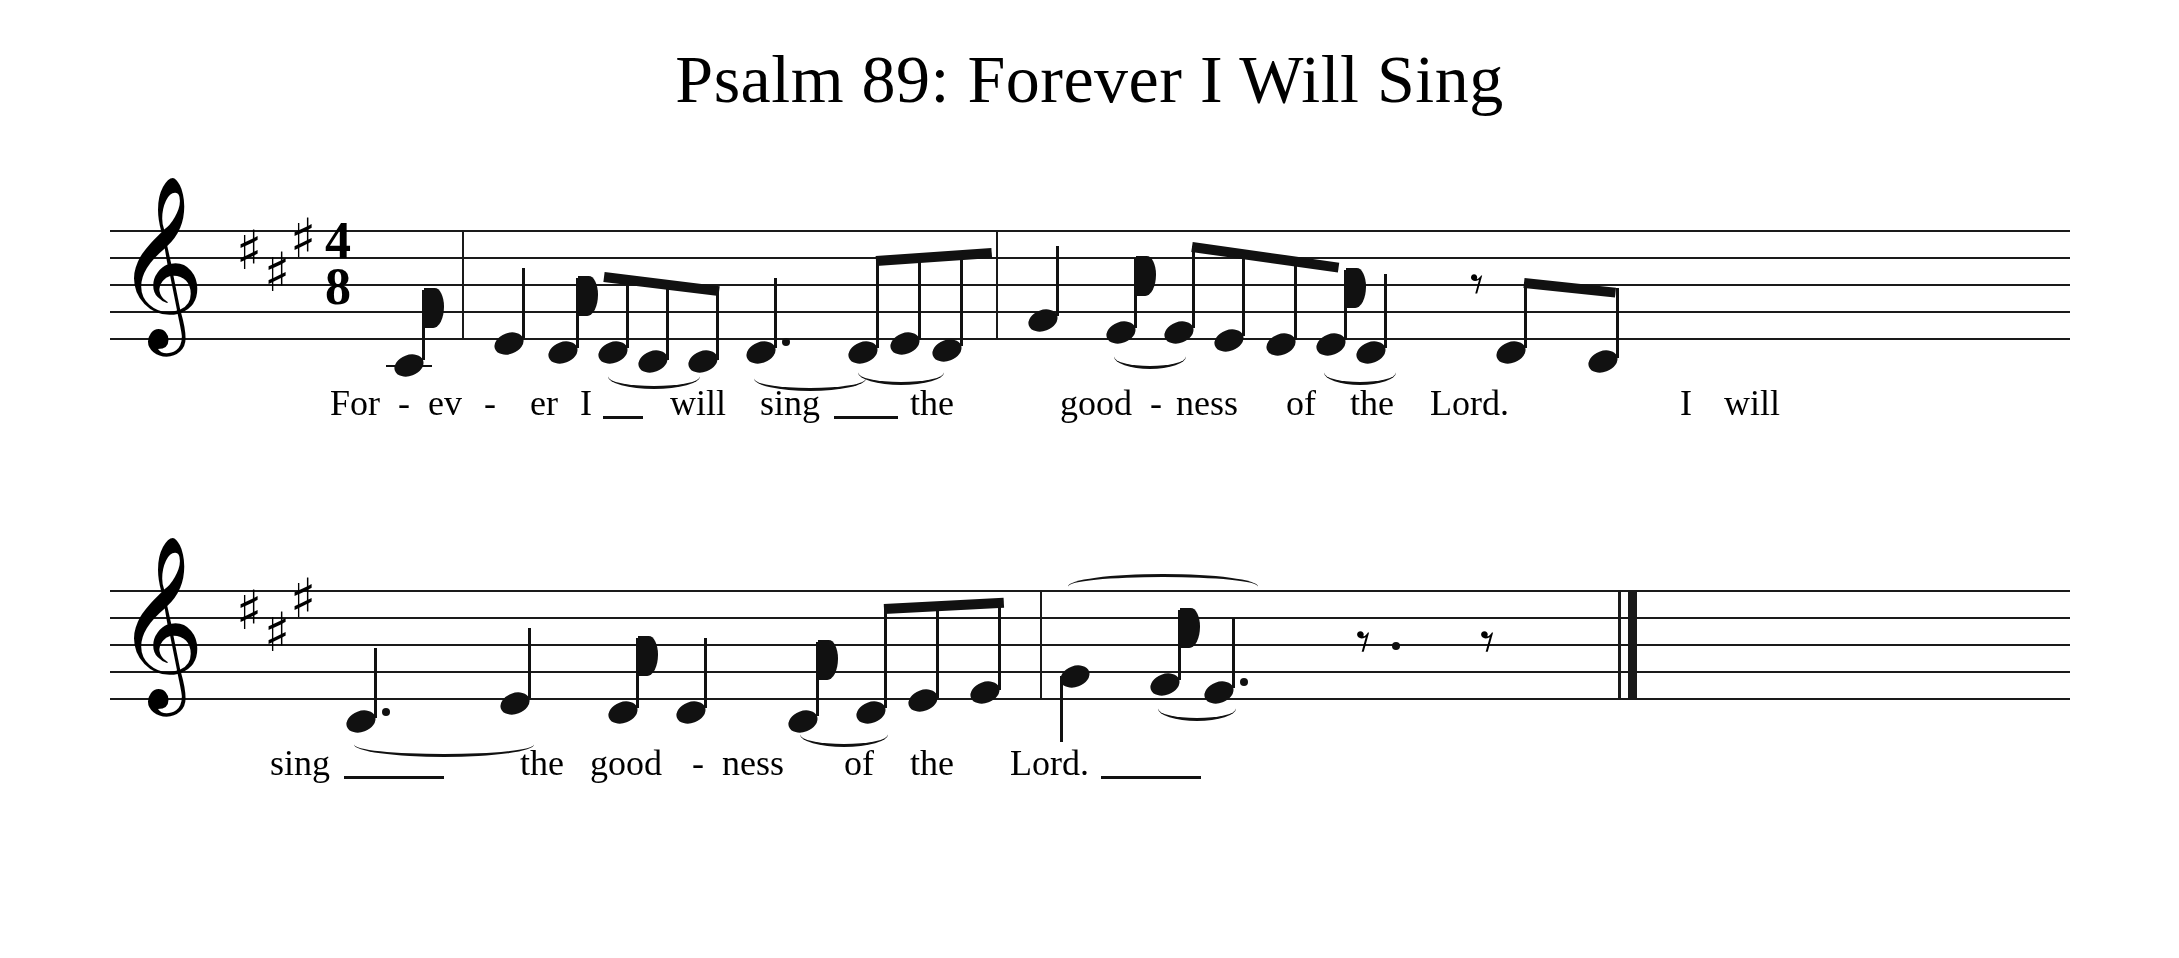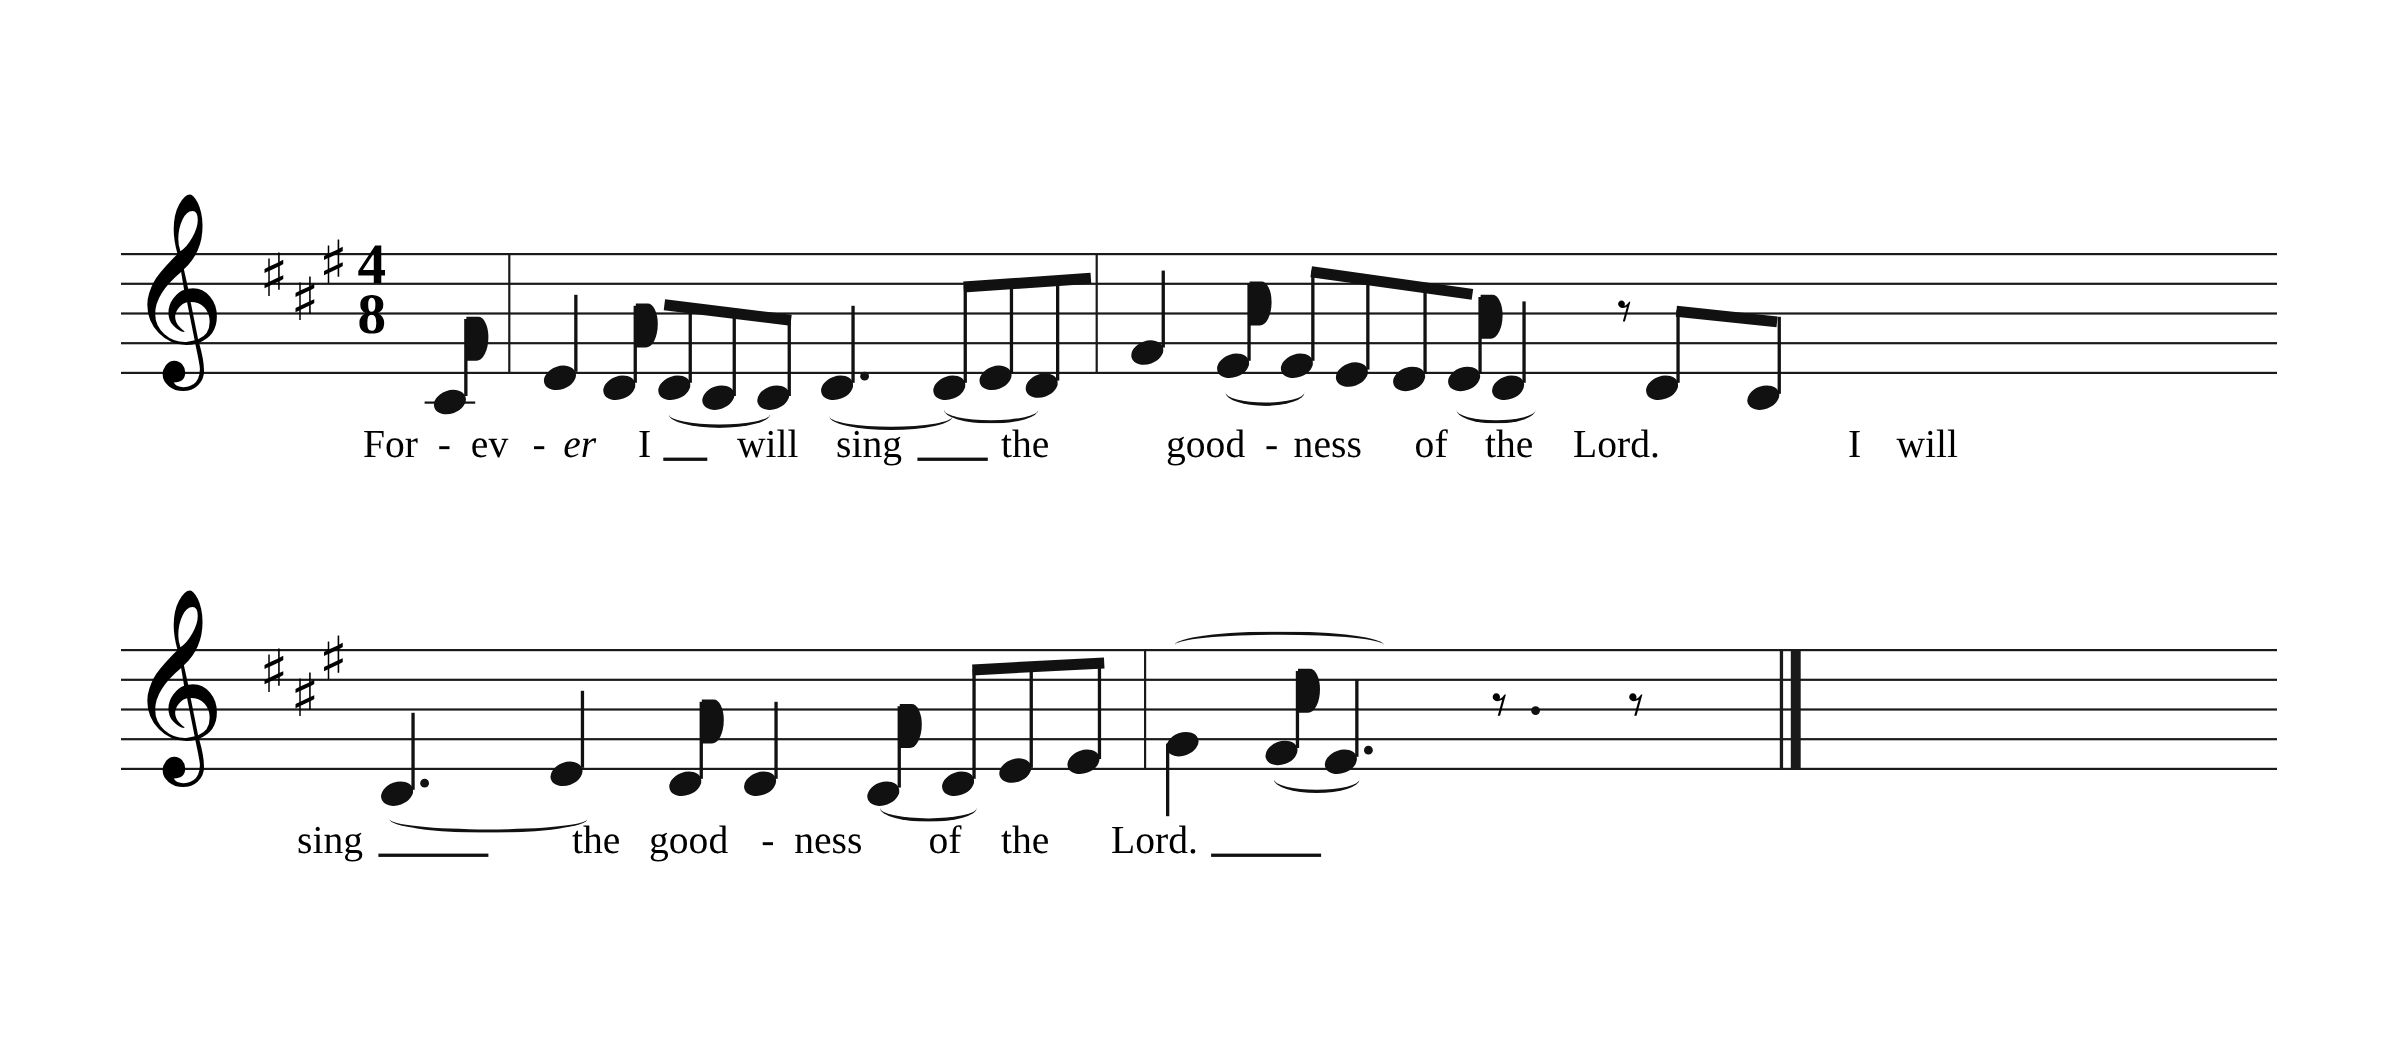--- a/index.html
+++ b/index.html
@@ -192,20 +192,21 @@
     position: absolute;
     height: 3px;
     background: #111111;
   }
 </style>
 </head>
 <body>
 
 <div class="sheet">
 
+  <div class="title">Psalm 89: Forever I Will Sing</div>
 
   <div class="system" id="system1">
     <div class="staff">
       <div class="sline l1"></div>
       <div class="sline l2"></div>
       <div class="sline l3"></div>
       <div class="sline l4"></div>
       <div class="sline l5"></div>
 
       <div class="clef">𝄞</div>
@@ -325,21 +326,21 @@
         <div class="head" style="left:1478px; top:121px;"></div>
         <div class="stem" style="left:1506px; top:58px; height:70px;"></div>
       </div>
     </div>
 
     <div class="lyricline" id="lyrics1">
         <span class="syl" style="left: 220px;">For</span>
         <span class="syl" style="left: 288px;">-</span>
         <span class="syl" style="left: 318px;">ev</span>
         <span class="syl" style="left: 374px;">-</span>
-        <span class="syl" style="left: 402px; font-style: italic;">er</span>
+        <span class="syl" style="left: 420px;">er</span>
         <span class="syl" style="left: 470px;">I</span>
         <span class="melisma" style="left: 493px; top: 34px; width: 40px;"></span>
         <span class="syl" style="left: 560px;">will</span>
         <span class="syl" style="left: 650px;">sing</span>
         <span class="melisma" style="left: 724px; top: 34px; width: 64px;"></span>
         <span class="syl" style="left: 800px;">the</span>
         <span class="syl" style="left: 950px;">good</span>
         <span class="syl" style="left: 1040px;">-</span>
         <span class="syl" style="left: 1066px;">ness</span>
         <span class="syl" style="left: 1176px;">of</span>

